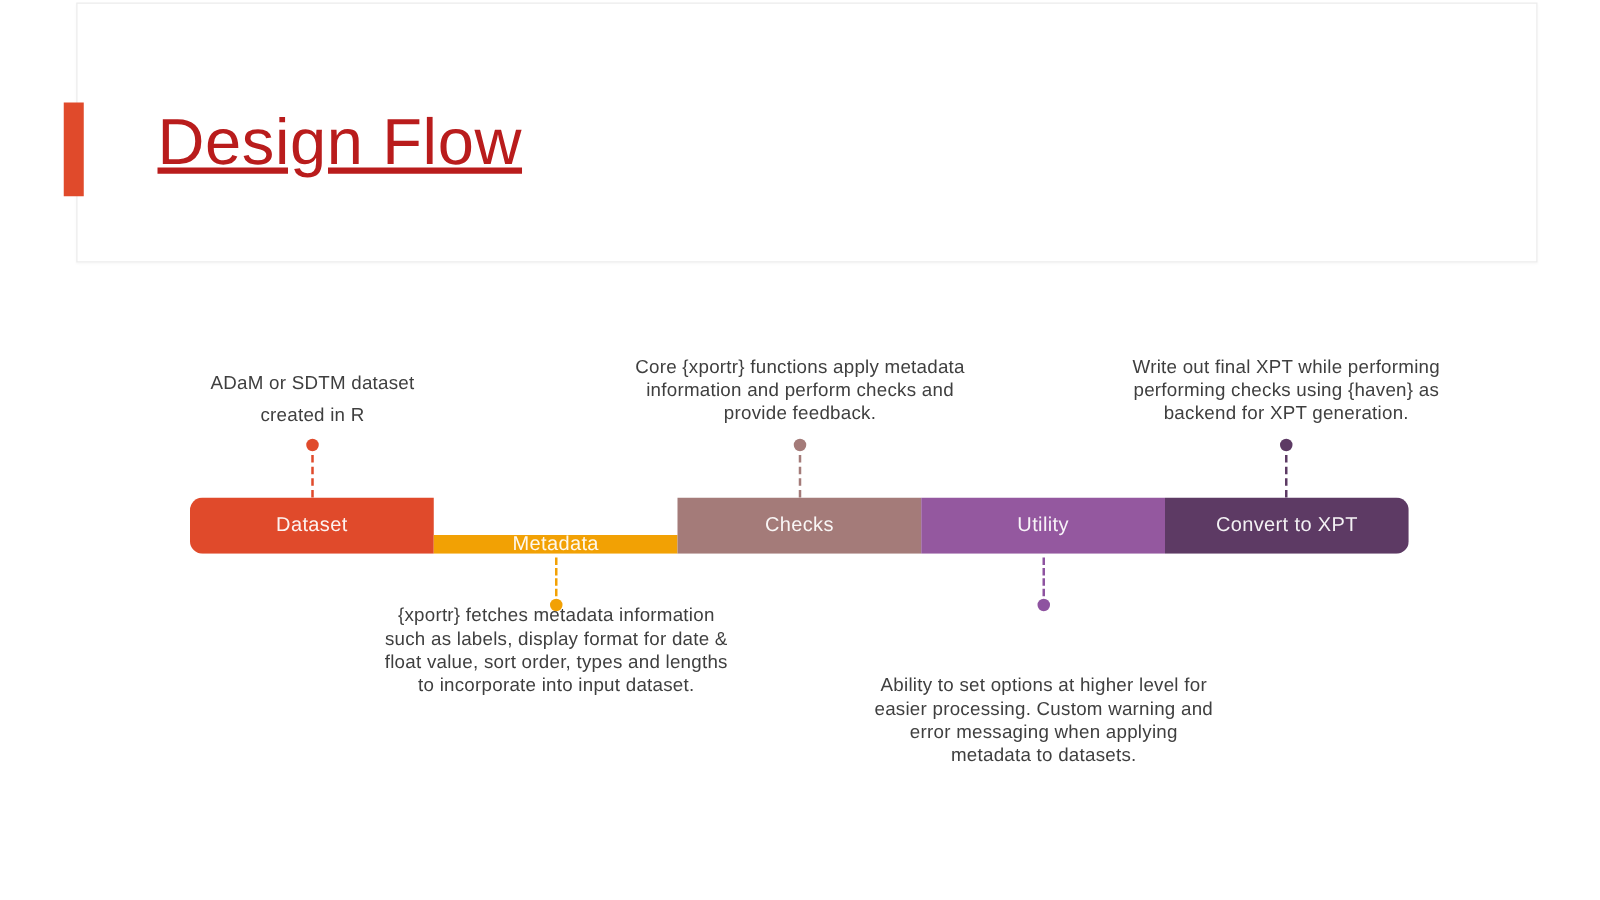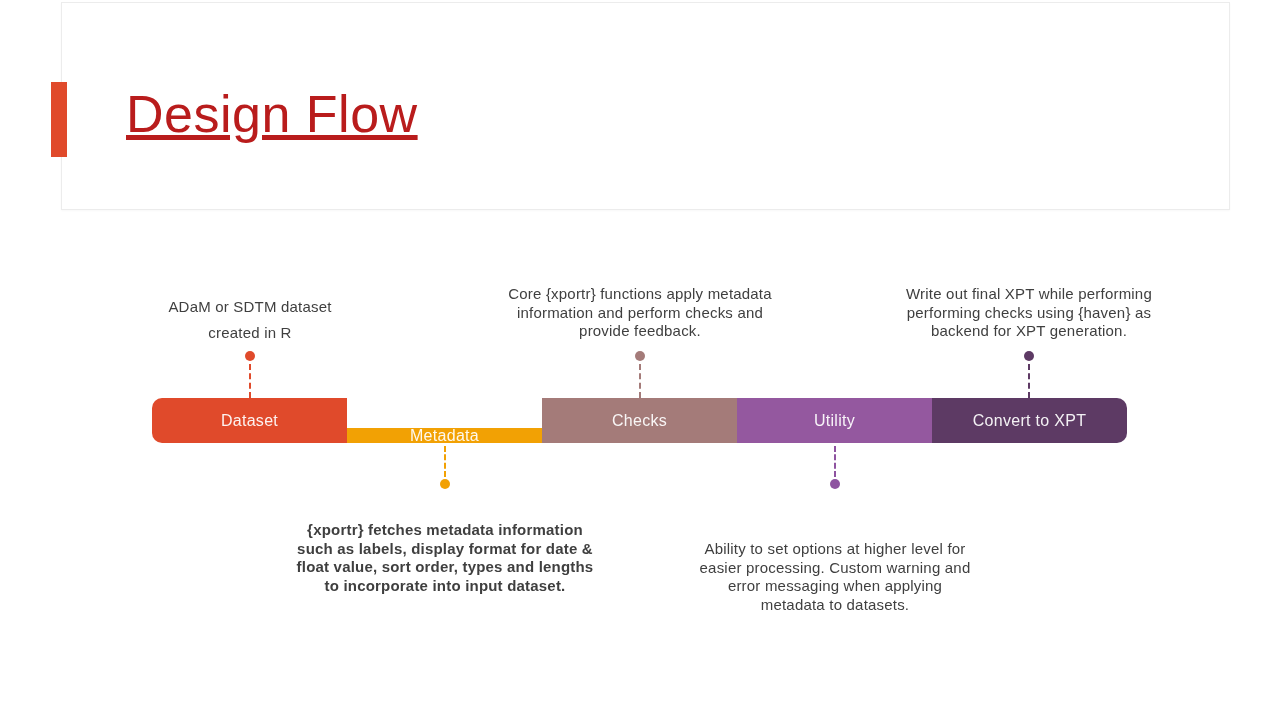--- a/index.html
+++ b/index.html
@@ -69,21 +69,21 @@
     position: absolute;
     text-align: center;
     color: #3f3f3f;
     font-size: 15px;
     letter-spacing: 0.2px;
   }
   .ann-line { white-space: nowrap; }
   #ann-dataset  { left: 110px; top: 294px; width: 280px; line-height: 26px; }
   #ann-checks   { left: 465px; top: 285px; width: 350px; line-height: 18.5px; }
   #ann-convert  { left: 854px; top: 285px; width: 350px; line-height: 18.5px; }
-  #ann-metadata { left: 270px; top: 521px; width: 350px; line-height: 18.5px; font-weight: bold; }
+  #ann-metadata { left: 270px; top: 484px; width: 350px; line-height: 18.5px; }
   #ann-utility  { left: 660px; top: 500px; width: 350px; line-height: 18.5px; margin-top: 40px; }
 
   
   .dot {
     position: absolute;
     width: 10px; height: 10px;
     border-radius: 50%;
   }
   .dash {
     position: absolute;

